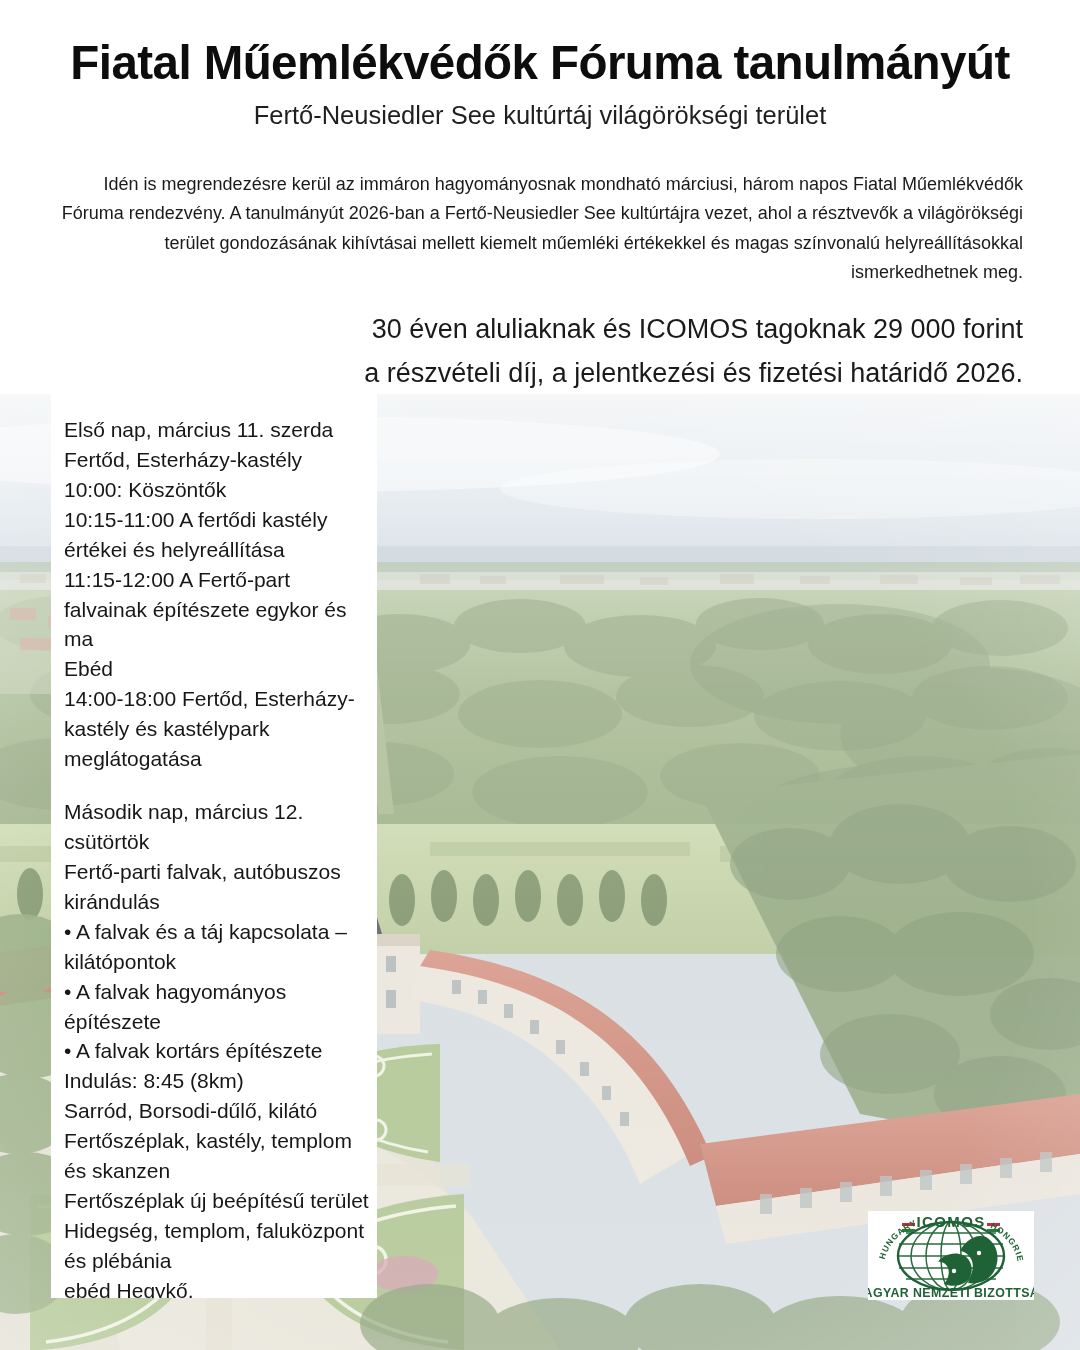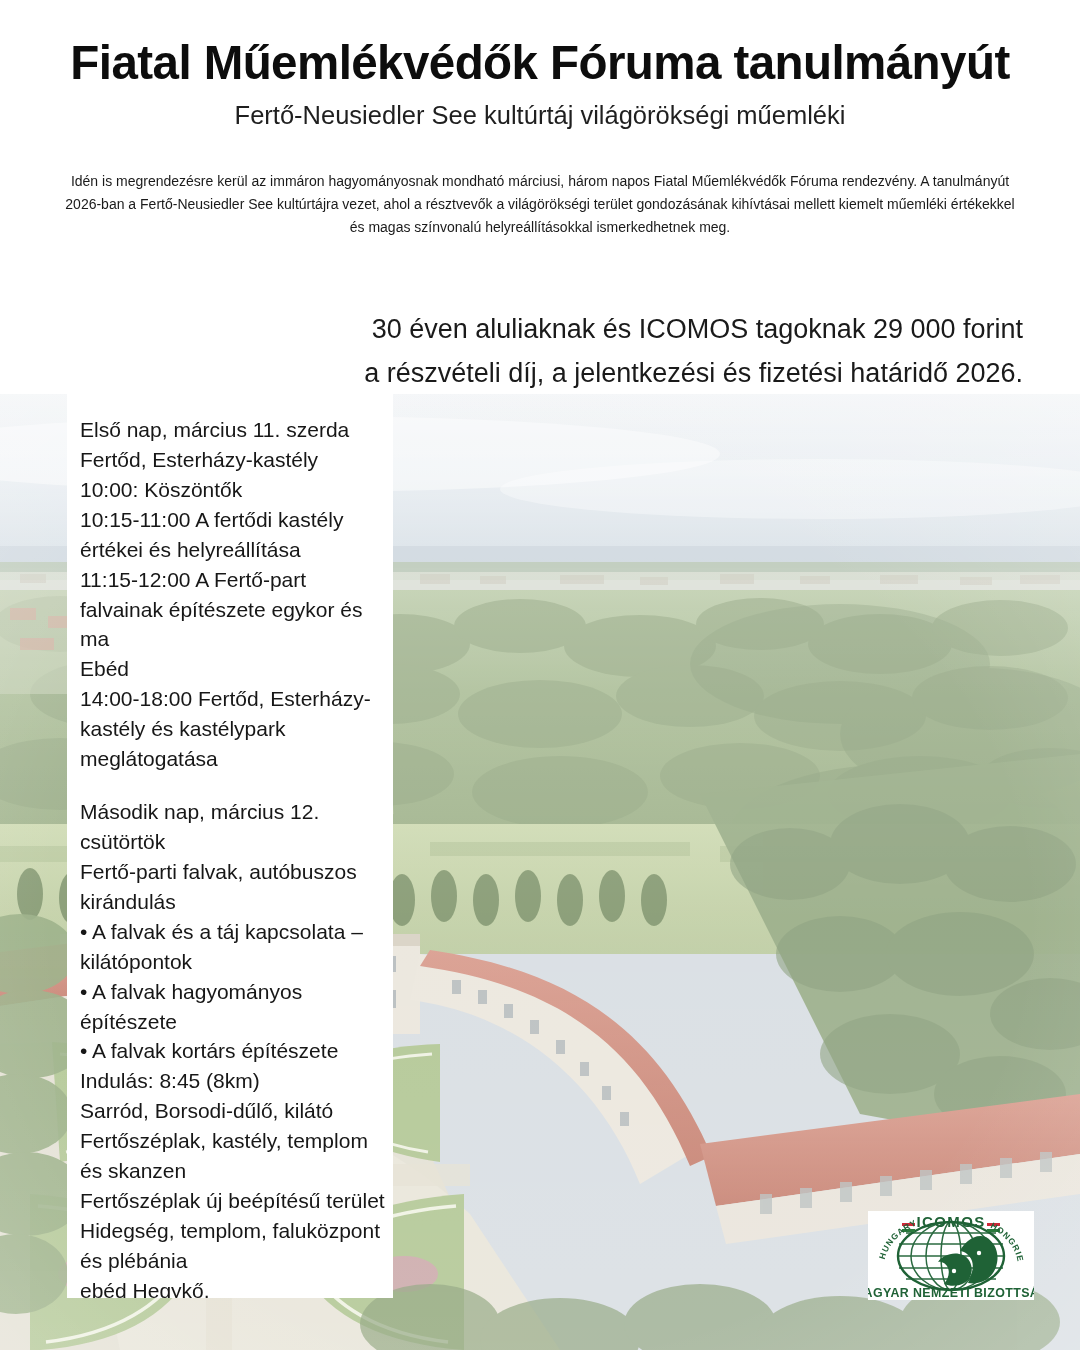--- a/index.html
+++ b/index.html
@@ -32,24 +32,24 @@
     color:#1f1f1f;
     margin-top:9px;
     font-weight:400;
   }
   .subtitle .l2{display:block;}
 
   
   .intro{
     position:absolute;
     top:170px;left:57px;width:966px;
-    font-size:14px;
+    font-size:18px;
     line-height:1.63;
     color:#1a1a1a;
-    text-align:center;
+    text-align:right;
   }
   
   .fee{
     position:absolute;
     top:308px;left:360px;width:663px;
     font-size:27px;
     line-height:1.62;
     color:#1a1a1a;
     text-align:right;
   }
@@ -65,21 +65,20 @@
 
   
   .panel{
     position:absolute;
     top:394px;left:51px;
     width:326px;height:904px;
     background:#ffffff;
     box-sizing:border-box;
     padding:21px 6px 0 13px;
     overflow:hidden;
-    margin-left:16px;
   }
   .prog{
     font-size:21px;
     line-height:1.425;
     color:#171717;
     white-space:pre-wrap;
   }
   .prog-block{margin:0 0 0 0;}
   .prog-gap{height:23px;}
 
@@ -94,21 +93,21 @@
   .logo svg{display:block;}
 </style>
 </head>
 <body>
 
 <div class="poster">
 
   <div class="header">
     <div class="title">Fiatal Műemlékvédők Fóruma tanulmányút</div>
     <div class="subtitle">
-      <span>Fertő-Neusiedler See kultúrtáj világörökségi műemléki</span>
+      <span>Fertő-Neusiedler See kultúrtáj világörökségi terület</span>
     </div>
   </div>
 
   <div class="intro">Idén is megrendezésre kerül az immáron hagyományosnak mondható márciusi, három napos Fiatal Műemlékvédők Fóruma rendezvény. A tanulmányút 2026-ban a Fertő-Neusiedler See kultúrtájra vezet, ahol a résztvevők a világörökségi terület gondozásának kihívtásai mellett kiemelt műemléki értékekkel és magas színvonalú helyreállításokkal ismerkedhetnek meg.</div>
 
   <div class="fee">30 éven aluliaknak és ICOMOS tagoknak 29 000 forint a részvételi díj, a jelentkezési és fizetési határidő 2026. március 3.</div>
 
   <div class="photo">
     <svg viewBox="0 0 1080 956" preserveAspectRatio="none">
       <defs>

